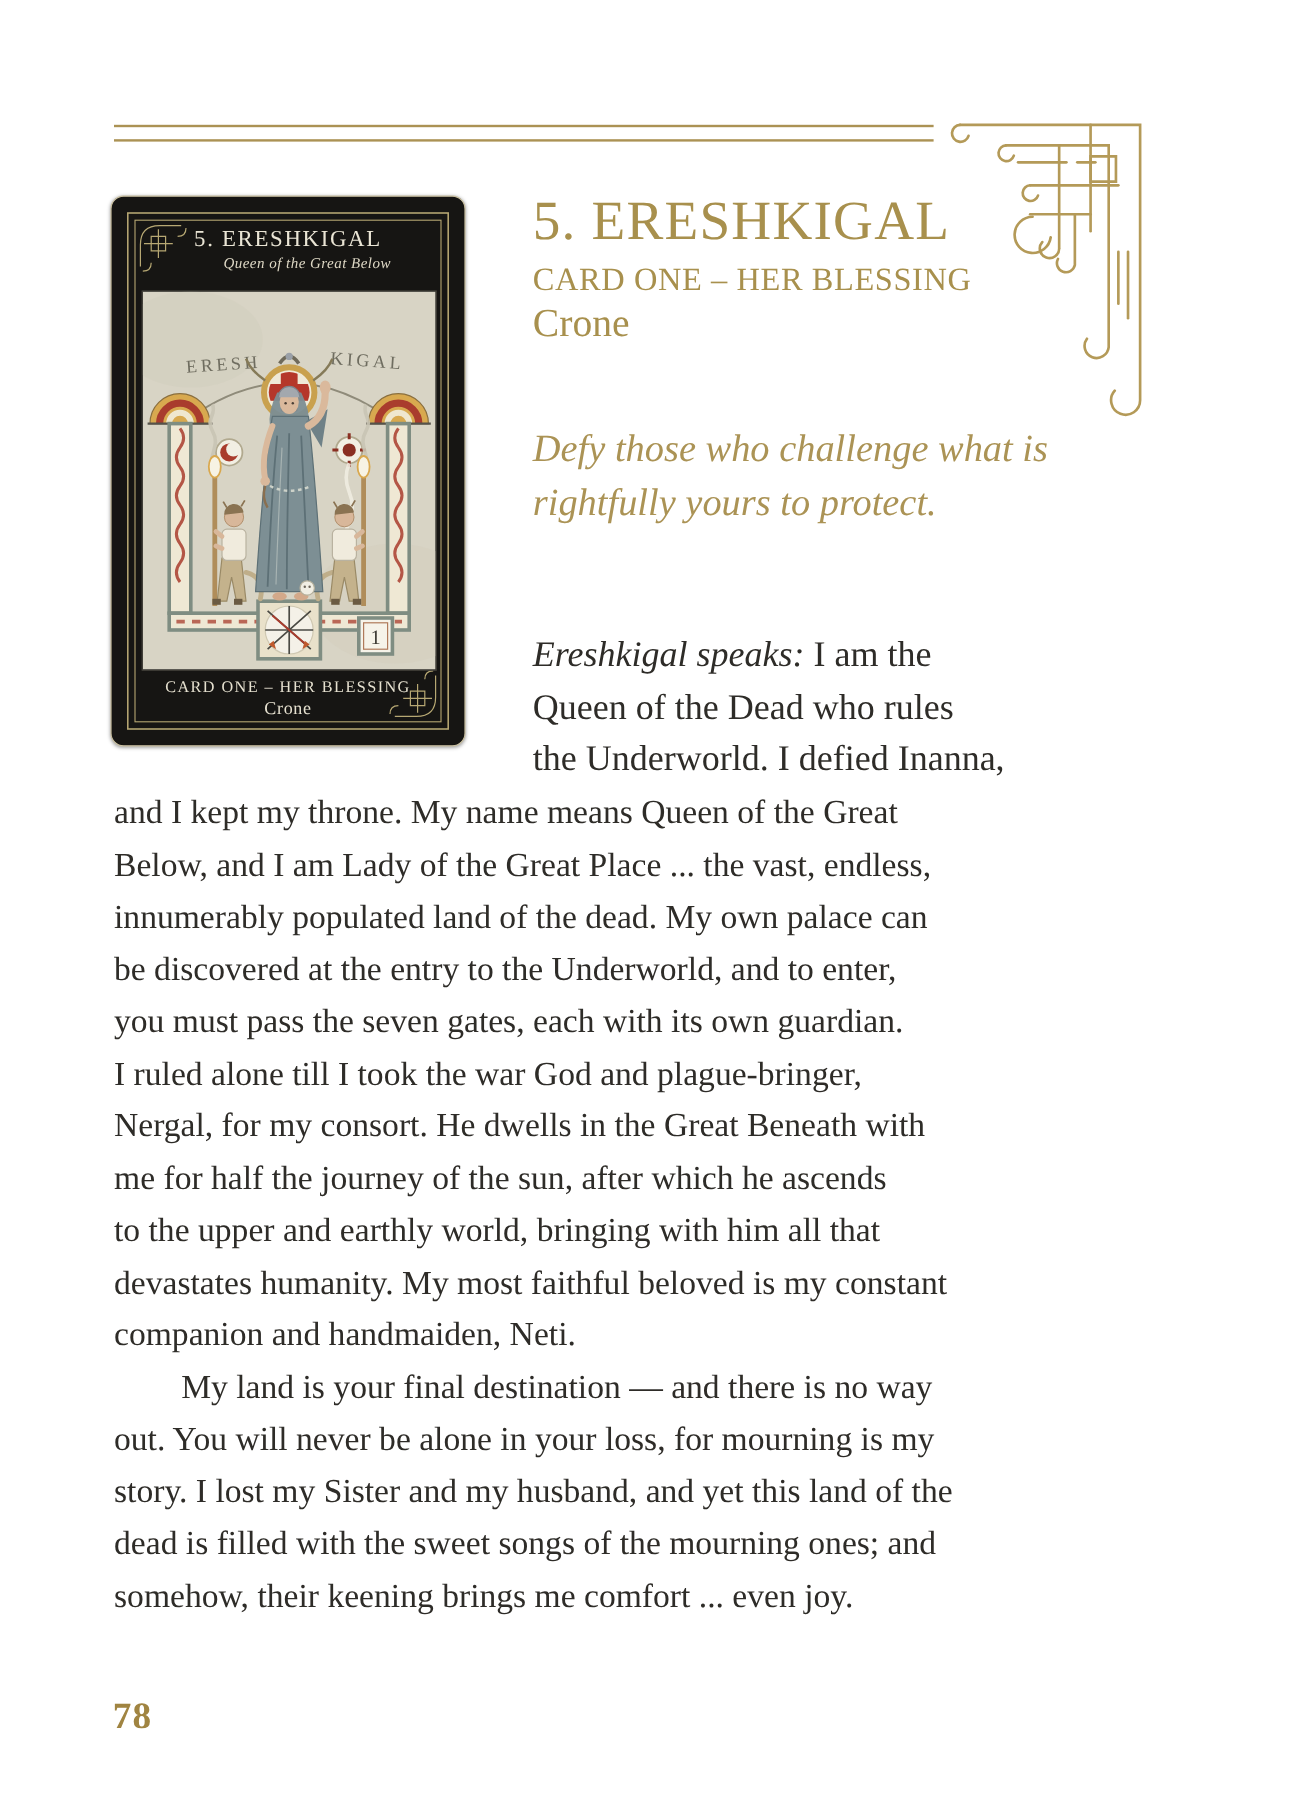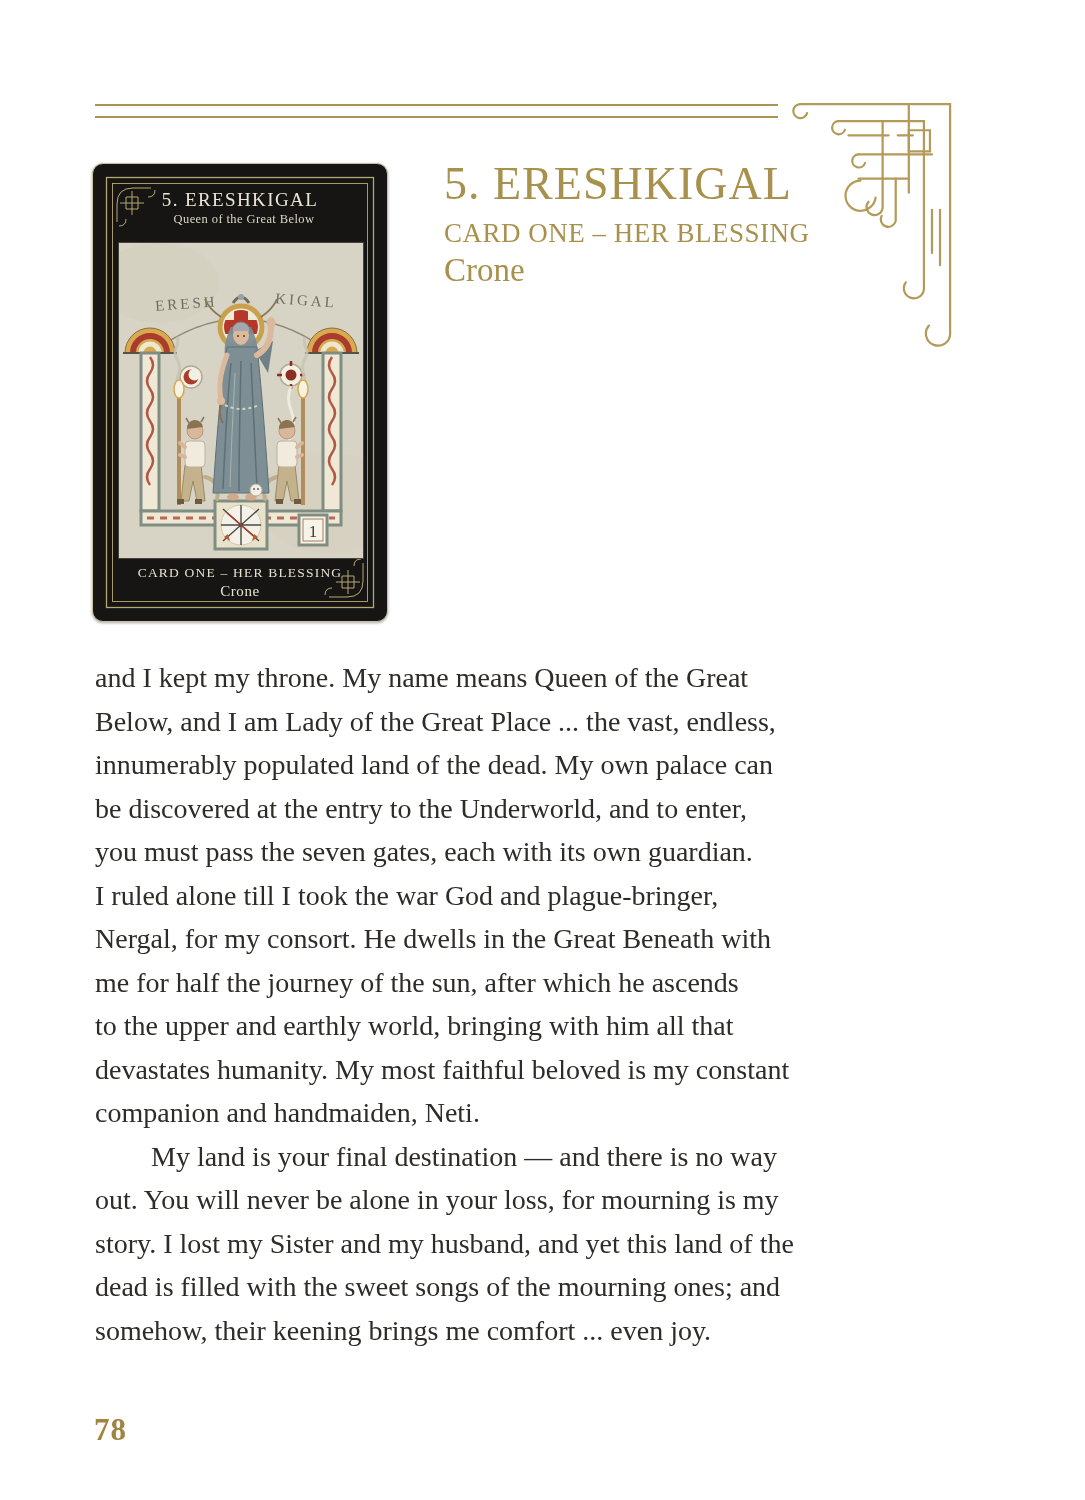--- a/index.html
+++ b/index.html
@@ -49,22 +49,22 @@
     position:absolute;left:92px;top:163px;width:294px;height:457px;
     background:#161513;border-radius:11px;border:1px solid #c9bf9f;
     box-shadow:0 1px 3px rgba(0,0,0,0.35);
   }
   .card-frame{position:absolute;left:0;top:0;width:294px;height:457px;}
   .card-title{
     position:absolute;left:0;top:25px;width:100%;text-align:center;
     color:#eae5d5;font-size:19px;letter-spacing:1.4px;
   }
   .card-subtitle{
-    position:absolute;left:4px;top:48px;width:100%;text-align:center;
-    color:#ddd7c4;font-size:12.5px;letter-spacing:0.4px;
+    position:absolute;left:16px;top:48px;width:100%;text-align:center;
+    color:#ddd7c4;font-size:12.5px;font-style:italic;letter-spacing:0.4px;
   }
   .card-art{
     position:absolute;left:25px;top:78px;width:244px;height:315px;
     border:1px solid #45433c;box-sizing:content-box;
   }
   .card-caption1{
     position:absolute;left:0;top:401px;width:100%;text-align:center;
     color:#e6e1d0;font-size:13.5px;letter-spacing:1.2px;
   }
   .card-caption2{
@@ -97,20 +97,22 @@
       <path d="M148 36 h21 v21 h-21 Z"></path>
       <path d="M135 84 V126 a7.5 7.5 0 1 1 -14 -5"></path>
       <path d="M171 115 V158"></path>
       <path d="M179 115 V170"></path>
     </g>
   </svg>
 
   <div class="h-title">5. ERESHKIGAL</div>
   <div class="h-cardline">CARD ONE – HER BLESSING</div>
   <div class="h-archetype">Crone</div>
+  <div class="epigraph">Defy those who challenge what is
+rightfully yours to protect.</div>
 
   <div class="card">
     <svg class="card-frame" viewBox="0 0 294 457" aria-hidden="true">
       <g stroke="#b7a873" fill="none">
         <rect x="13.5" y="13.5" width="267" height="430" stroke-width="1.3"></rect>
         <rect x="19.5" y="19.5" width="255" height="418" stroke-width="0.9"></rect>
         <g id="knot" stroke-width="1">
           <path d="M24 58 V40 Q24 24 40 24 H58"></path>
           <path d="M33 33 h12 v12 h-12 z"></path>
           <path d="M39 27 v24 M27 39 h24"></path>
@@ -250,20 +252,23 @@
         <circle cx="137" cy="247" r="6" fill="#f1eee3" stroke="#b5b09c" stroke-width="1"></circle>
         <circle cx="135" cy="246" r="1" fill="#6b6458"></circle>
         <circle cx="139" cy="246" r="1" fill="#6b6458"></circle>
       </g>
     </svg>
 
     <div class="card-caption1">CARD ONE – HER BLESSING</div>
     <div class="card-caption2">Crone</div>
   </div>
 
+  <div class="body-a"><span class="it">Ereshkigal speaks:</span><span> I am the
+Queen of the Dead who rules
+the Underworld. I defied Inanna,</span></div>
 
   <div class="body-b">and I kept my throne. My name means Queen of the Great
 Below, and I am Lady of the Great Place ... the vast, endless,
 innumerably populated land of the dead. My own palace can
 be discovered at the entry to the Underworld, and to enter,
 you must pass the seven gates, each with its own guardian.
 I ruled alone till I took the war God and plague-bringer,
 Nergal, for my consort. He dwells in the Great Beneath with
 me for half the journey of the sun, after which he ascends
 to the upper and earthly world, bringing with him all that

